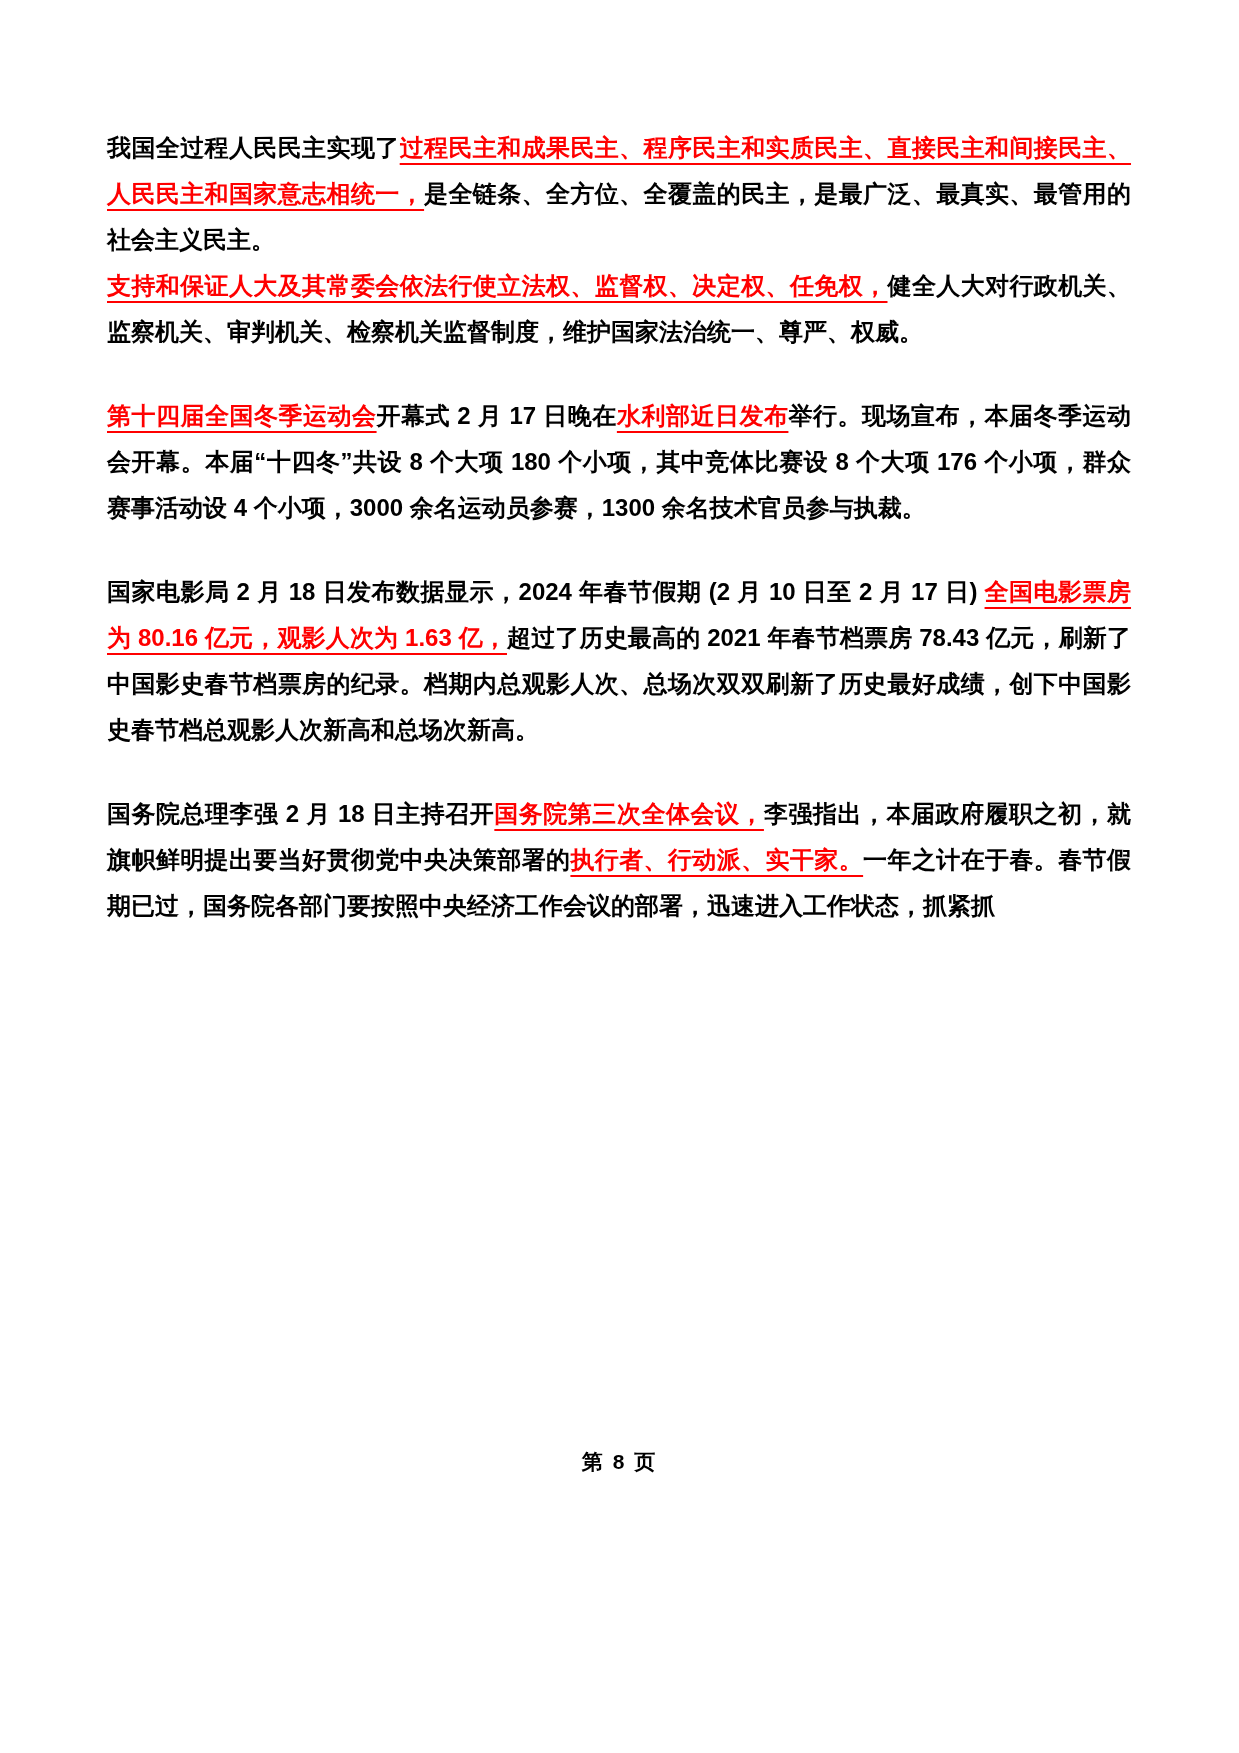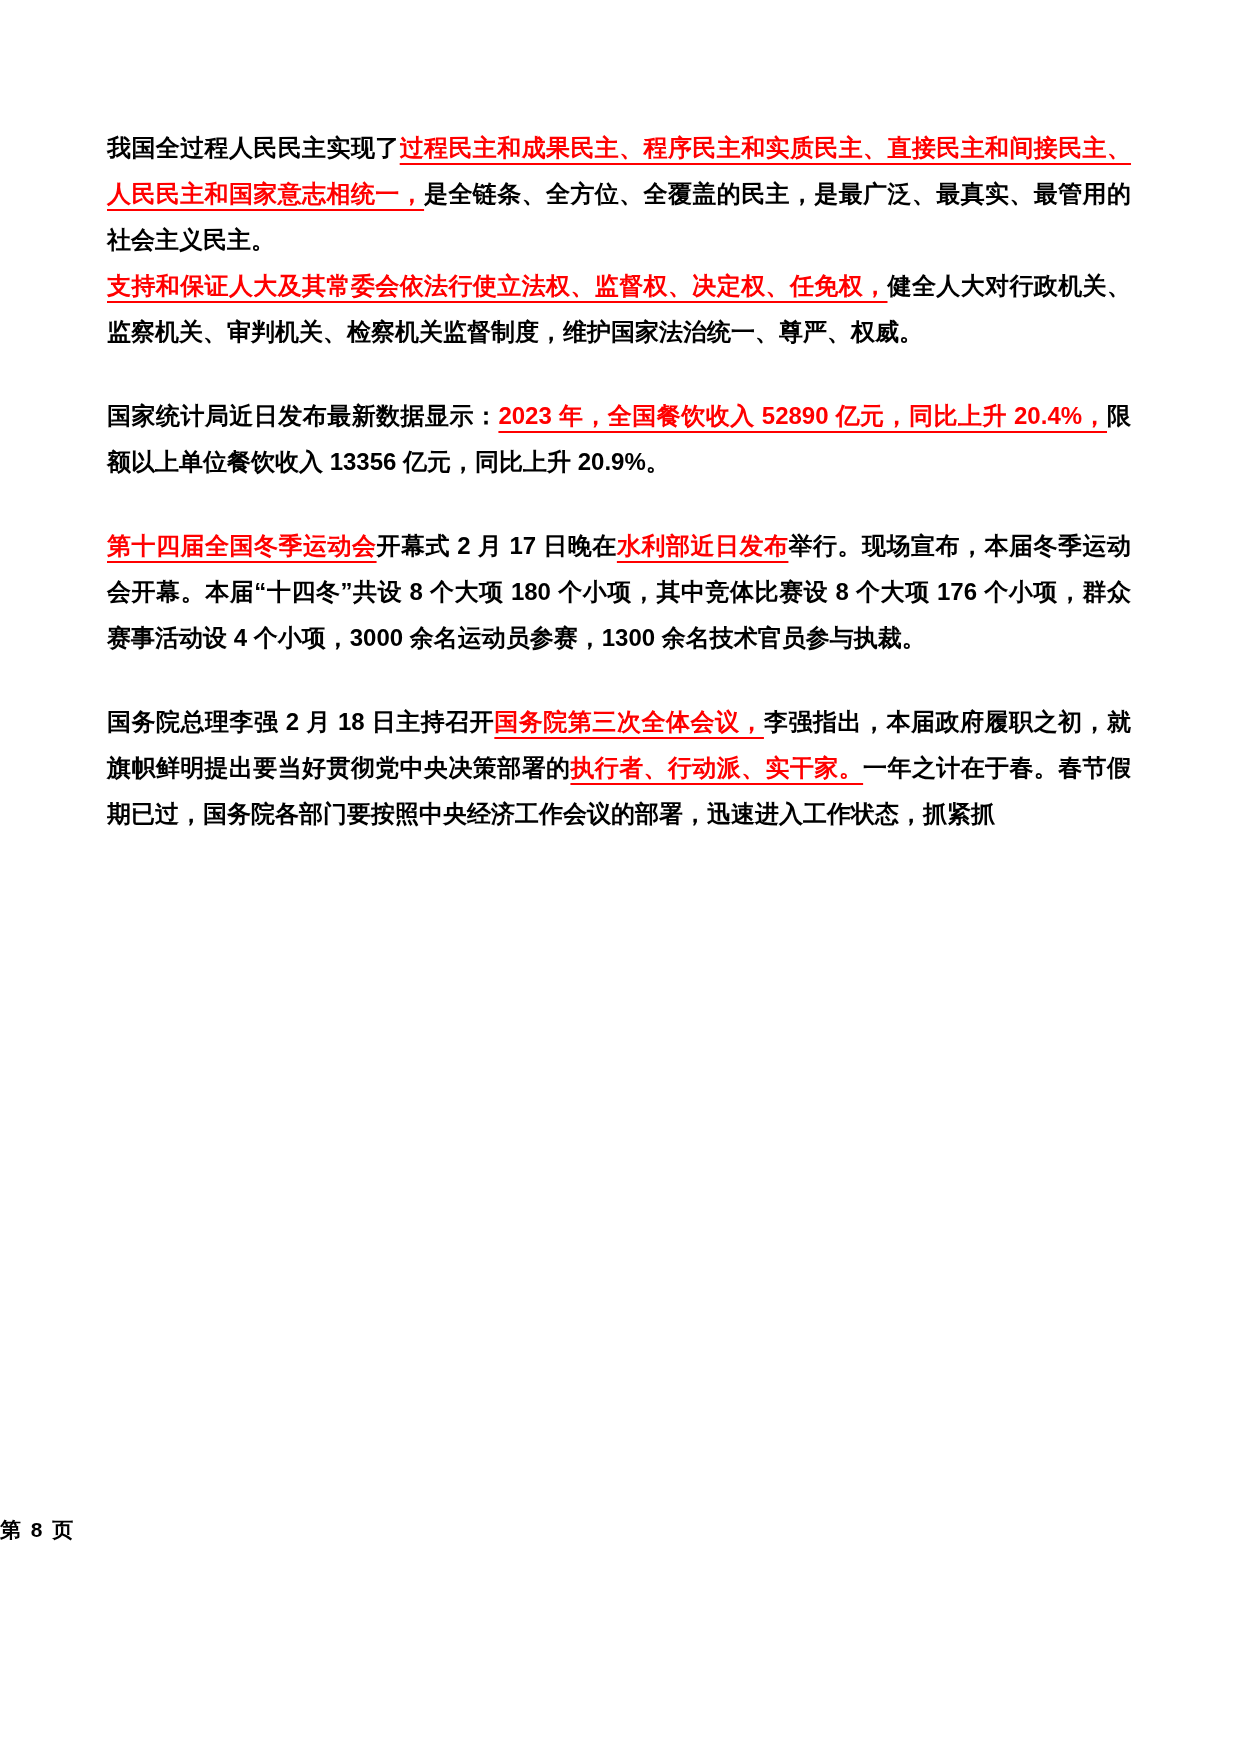--- a/index.html
+++ b/index.html
@@ -30,39 +30,39 @@
   .para.tight { margin-bottom: 0; }
   .run { white-space: pre-wrap; }
   .run.red {
     color: var(--highlight-color, #ff0000);
     text-decoration: underline;
     text-decoration-thickness: 2px;
     text-underline-offset: 7px;
   }
   .footer {
     position: absolute;
-    top: 1516px;
+    top: 1448px;
     left: 0;
     width: 1239px;
-    text-align: left;
+    text-align: center;
   }
   .page-number {
     font-size: 21px;
     font-weight: 700;
     color: #000000;
     letter-spacing: 2px;
   }
 </style>
 </head>
 <body>
 
 <div class="page">
   <div class="content">
       <p class="para tight"><span class="run">我国全过程人民民主实现了</span><span class="run red">过程民主和成果民主、程序民主和实质民主、直接民主和间接民主、人民民主和国家意志相统一，</span><span class="run">是全链条、全方位、全覆盖的民主，是最广泛、最真实、最管用的社会主义民主。</span></p>
       <p class="para"><span class="run red">支持和保证人大及其常委会依法行使立法权、监督权、决定权、任免权，</span><span class="run">健全人大对行政机关、监察机关、审判机关、检察机关监督制度，维护国家法治统一、尊严、权威。</span></p>
-      <p class="para"><span class="run">国家统计局近日发布最新数据显示：</span><span class="run red">2023 年，全国餐饮收入 52890 亿元，同比上升 20.4%，</span><span class="run">限额以上单位餐饮收入 13356 亿元，同比上升 20.9%。</span></p>
       <p class="para"><span class="run red">第十四届全国冬季运动会</span><span class="run">开幕式 2 月 17 日晚在</span><span class="run red">水利部近日发布</span><span class="run">举行。现场宣布，本届冬季运动会开幕。本届“十四冬”共设 8 个大项 180 个小项，其中竞体比赛设 8 个大项 176 个小项，群众赛事活动设 4 个小项，3000 余名运动员参赛，1300 余名技术官员参与执裁。</span></p>
+      <p class="para"><span class="run">国家电影局 2 月 18 日发布数据显示，2024 年春节假期 (2 月 10 日至 2 月 17 日) </span><span class="run red">全国电影票房为 80.16 亿元，观影人次为 1.63 亿，</span><span class="run">超过了历史最高的 2021 年春节档票房 78.43 亿元，刷新了中国影史春节档票房的纪录。档期内总观影人次、总场次双双刷新了历史最好成绩，创下中国影史春节档总观影人次新高和总场次新高。</span></p>
       <p class="para"><span class="run">国务院总理李强 2 月 18 日主持召开</span><span class="run red">国务院第三次全体会议，</span><span class="run">李强指出，本届政府履职之初，就旗帜鲜明提出要当好贯彻党中央决策部署的</span><span class="run red">执行者、行动派、实干家。</span><span class="run">一年之计在于春。春节假期已过，国务院各部门要按照中央经济工作会议的部署，迅速进入工作状态，抓紧抓</span></p>
     </div>
   <div class="footer">
     <span class="page-number">第 8 页</span>
   </div>
 </div>
 
 </body></html>

